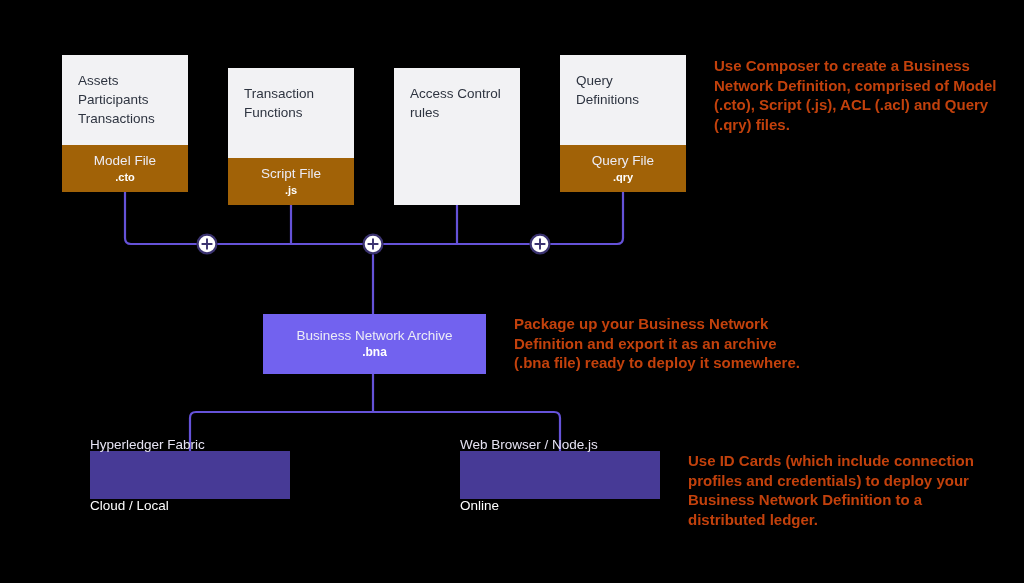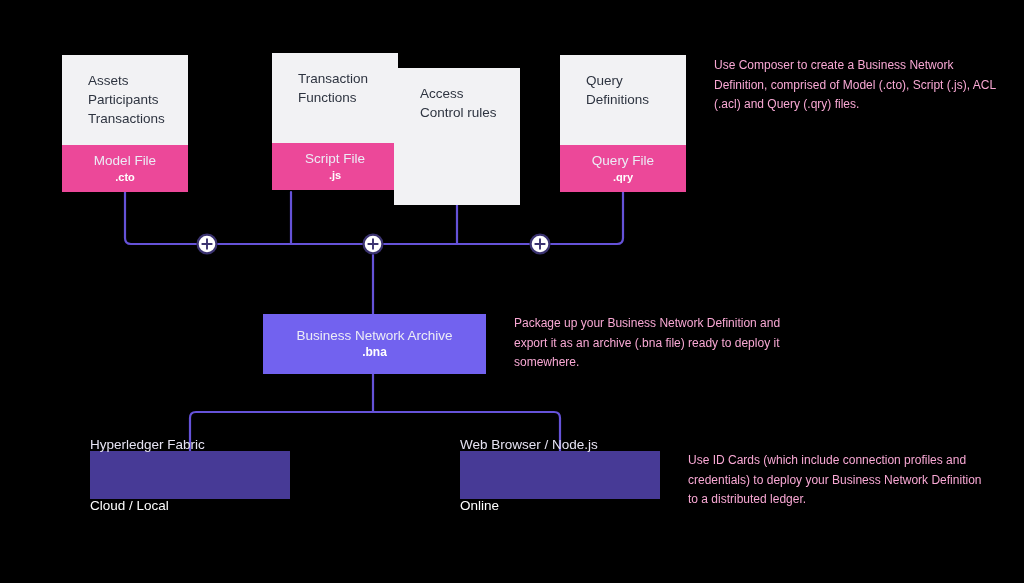--- a/index.html
+++ b/index.html
@@ -14,29 +14,29 @@
   #wires{position:absolute;left:0;top:0;width:1024px;height:583px;}
 
   
   .file-card{
     position:absolute;width:126px;height:137px;
     background:#f2f2f4;
     box-sizing:border-box;
   }
   .file-card .desc{
     position:absolute;left:0;top:0;right:0;height:90px;
-    padding:16px 14px 0 26px;
+    padding:16px 14px 0 16px;
     box-sizing:border-box;
     color:#2e3440;
     font-size:13.5px;line-height:19px;
     text-align:left;
   }
   .file-card .band{
     position:absolute;left:0;bottom:0;width:100%;height:47px;
-    background:#ec4899;
+    background:#a16207;
     display:flex;flex-direction:column;align-items:center;justify-content:center;
     line-height:17px;
   }
   .file-card .band .bname{font-size:13.5px;color:#ececf6;font-weight:400;}
   .file-card .band .bext{font-size:11px;color:#ffffff;font-weight:bold;}
 
   
   .box-bna{
     position:absolute;left:263px;top:314px;width:223px;height:60px;
     background:#7262ef;
@@ -52,24 +52,24 @@
     background:#473a96;
     display:flex;flex-direction:column;align-items:flex-start;justify-content:center;
     line-height:17px;
   }
   .box-deploy .t1{font-size:13.5px;color:#e6e3f2;}
   .box-deploy .t2{font-size:13.5px;color:#fff;font-weight:normal;margin-top:44px;}
 
   
   .note{
     position:absolute;
-    color:#f9a8d4;
-    font-size:12px;
+    color:#c2410c;
+    font-size:15px;
     line-height:19.5px;
-    font-weight:400;
+    font-weight:700;
     white-space:pre-line;
   }
   #note-top{left:714px;top:56px;width:290px;}
   #note-mid{left:514px;top:314px;width:300px;}
   #note-bot{left:688px;top:451px;width:300px;}
 </style>
 </head>
 <body>
 
 <div id="stage">
@@ -97,21 +97,21 @@
   <div class="file-card" style="left:62px;top:55px;">
     <div class="desc">Assets
 Participants
 Transactions</div>
     <div class="band">
       <span class="bname">Model File</span>
       <span class="bext">.cto</span>
     </div>
   </div>
 
-  <div class="file-card" style="left:228px;top:53px;margin-left:44px;">
+  <div class="file-card" style="left:228px;top:68px;">
     <div class="desc">Transaction
 Functions</div>
     <div class="band">
       <span class="bname">Script File</span>
       <span class="bext">.js</span>
     </div>
   </div>
 
   <div class="file-card" style="left:394px;top:55px;margin-top:13px;">
     <div class="desc">Access

